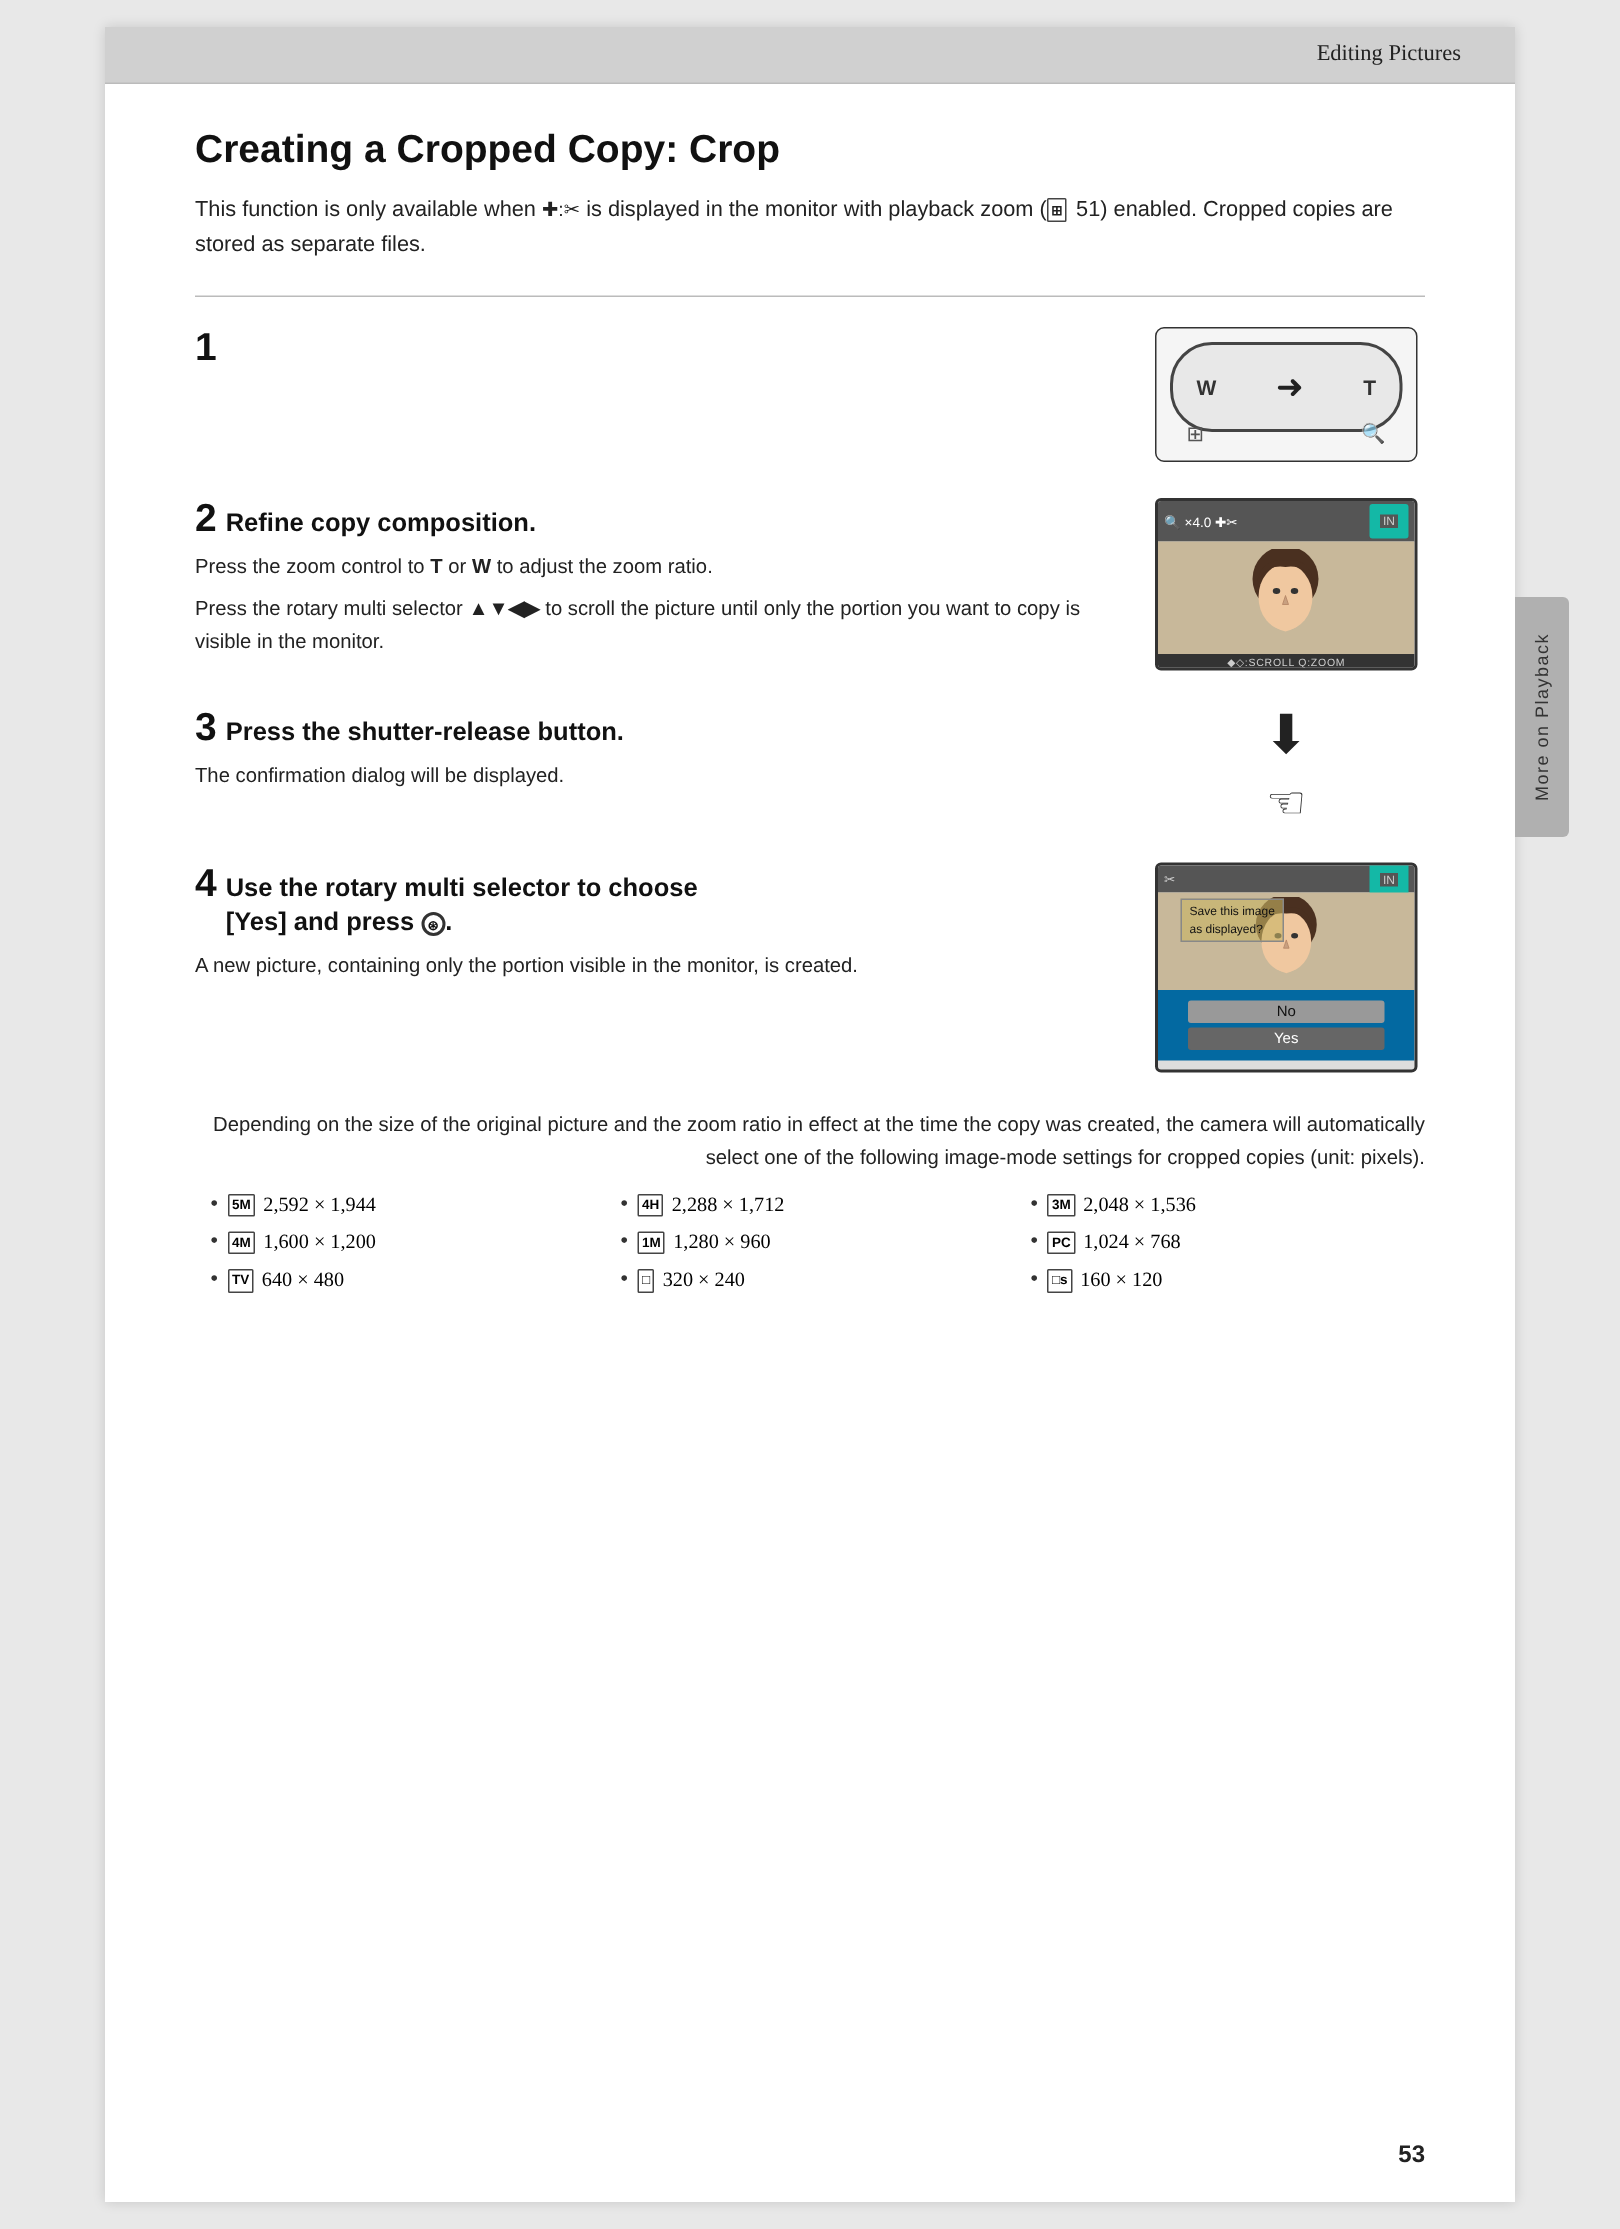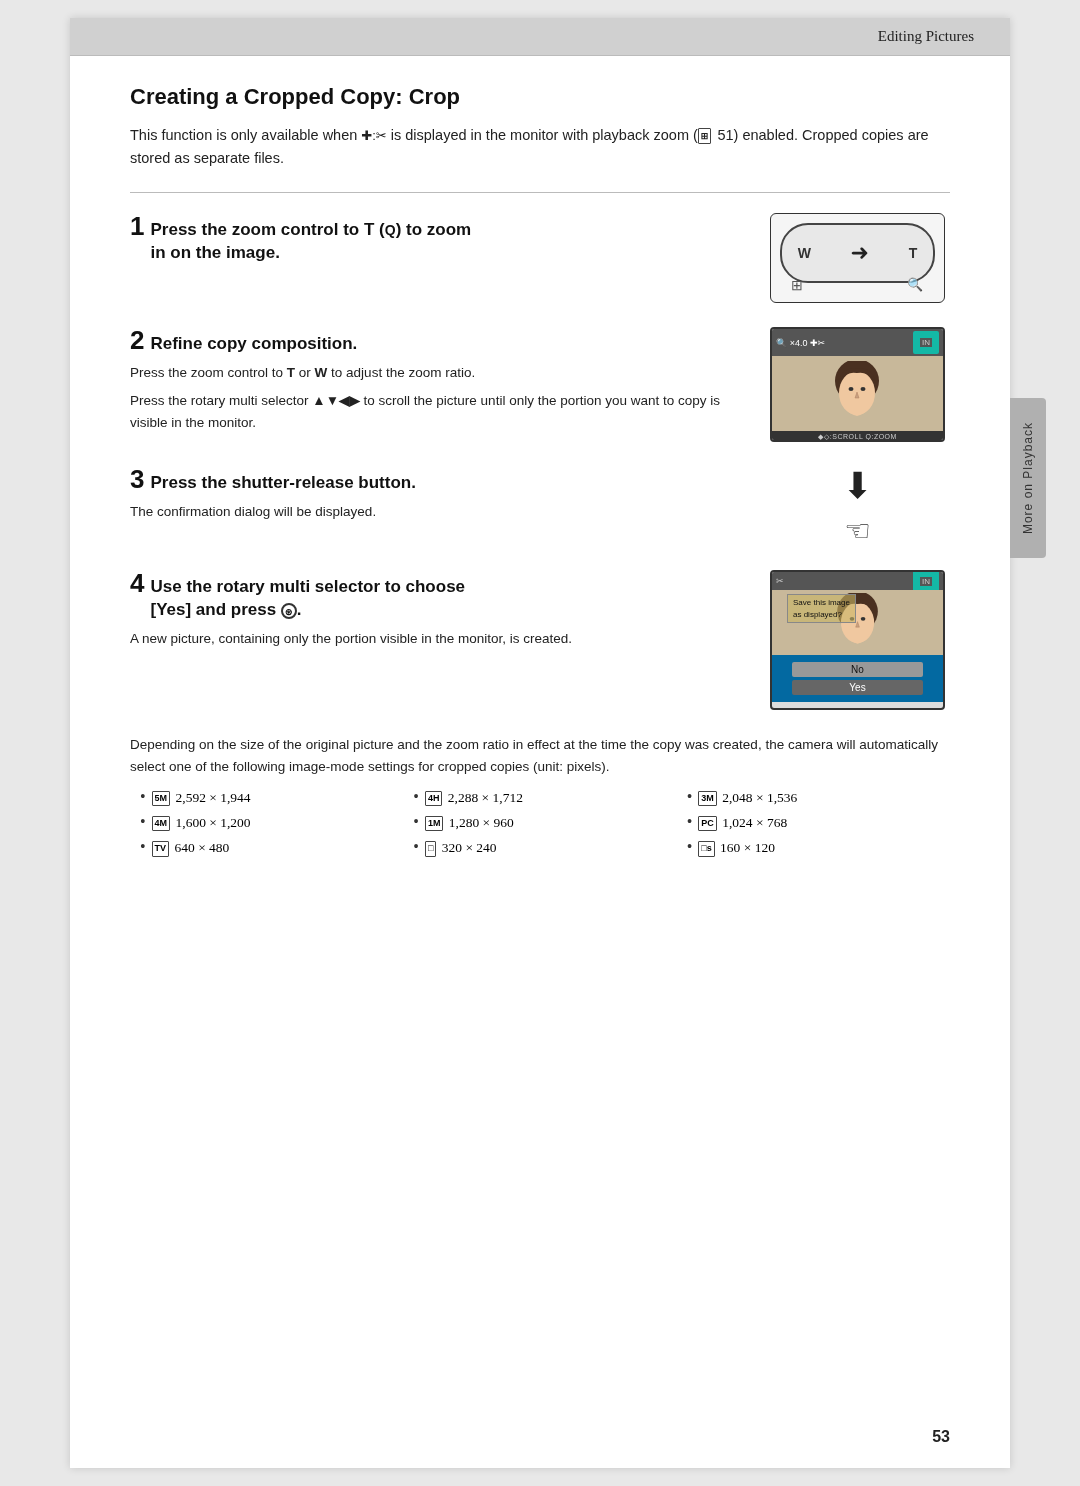--- a/index.html
+++ b/index.html
@@ -26,21 +26,21 @@
       padding: 10px 36px;
       text-align: right;
       font-size: 15px;
       color: #222;
       border-bottom: 1px solid #bbb;
     }
     .content {
       padding: 28px 60px 40px 60px;
     }
     .chapter-title {
-      font-size: 22px;
+      font-size: 26px;
       font-weight: bold;
       margin-bottom: 14px;
       color: #111;
       font-family: Arial, sans-serif;
     }
     .intro-text {
       font-size: 14.5px;
       line-height: 1.6;
       color: #222;
       margin-bottom: 22px;
@@ -216,20 +216,21 @@
     }
     .dialog-btn.no { background: #999; }
     .dialog-btn.yes { background: #666; color: #fff; }
 
     
     .bullet-section {
       margin-top: 18px;
       font-family: Arial, sans-serif;
       font-size: 13.5px;
       color: #222;
+      text-align: right;
     }
     .bullet-intro {
       line-height: 1.6;
       margin-bottom: 10px;
     }
     .bullet-columns {
       display: grid;
       grid-template-columns: 1fr 1fr 1fr;
       gap: 2px 0;
     }
@@ -337,24 +338,20 @@
       This function is only available when <span style="font-size:13px;">✚:✂</span> is displayed in the monitor with
       playback zoom (<span class="icon-badge">⊞</span> 51) enabled. Cropped copies are stored as separate files.
     </p>
 
     <hr class="divider">
 
     <div class="step-block">
       <div class="step-left">
         <div class="step-header-row">
           <span class="step-number">1</span>
-          <div class="step-heading-block">
-            Press the zoom control to <span class="bold">T</span> (<span style="font-size:14px;">Q</span>) to zoom<br>
-            in on the image.
-          </div>
         </div>
       </div>
       <div class="step-right">
 
         <div class="illustration-zoom">
           <div style="width:90%;height:60px;border:2px solid #444;border-radius:28px;background:#e8e8e8;display:flex;align-items:center;justify-content:space-between;padding:0 16px;position:relative;top:-5px;">
             <span style="font-weight:bold;font-size:14px;font-family:Arial;color:#333;">W</span>
             <span style="font-size:22px;color:#222;">➜</span>
             <span style="font-weight:bold;font-size:14px;font-family:Arial;color:#333;">T</span>
           </div>

